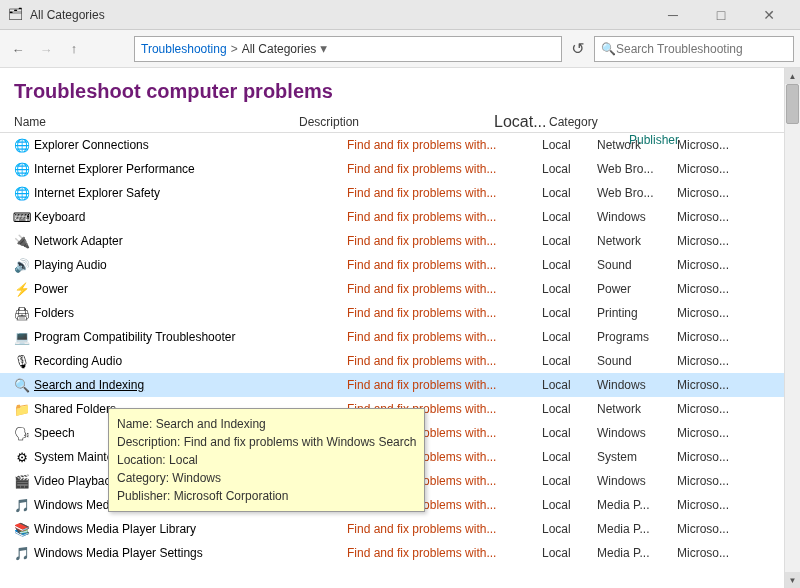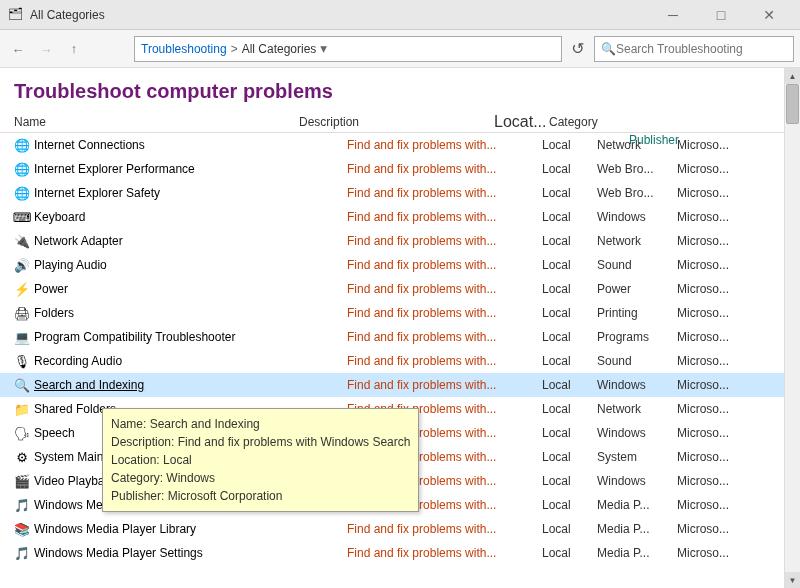--- a/index.html
+++ b/index.html
@@ -163,21 +163,21 @@
     .tooltip {
       position: absolute;
       background: #ffffcc;
       border: 1px solid #999;
       padding: 6px 8px;
       font-size: 12px;
       color: #333;
       z-index: 100;
       box-shadow: 2px 2px 4px rgba(0,0,0,0.2);
       white-space: nowrap;
-      left: 102px;
+      left: 108px;
       top: 340px;
     }
     .tooltip-line { line-height: 18px; }
   </style>
 </head>
 <body>
 
 <div class="title-bar">
   <span class="title-bar-icon">🗂</span>
   <span class="title-bar-text">All Categories</span>
@@ -214,21 +214,21 @@
       <div class="col-desc">Description</div>
       <div class="col-loc">Locat...</div>
       <div class="col-cat">Category</div>
       <div class="col-pub">Publisher</div>
     </div>
 
     <div class="list-items" id="list-items">
 
     <div class="list-item">
     <span class="item-icon">🌐</span>
-    <span class="item-name">Internet Connections</span>
+    <span class="item-name">Explorer Connections</span>
     <span class="item-desc">Find and fix problems with...</span>
     <span class="item-loc">Local</span>
     <span class="item-cat">Network</span>
     <span class="item-pub">Microso...</span>
   </div>
         <div class="list-item">
     <span class="item-icon">🌐</span>
     <span class="item-name">Internet Explorer Performance</span>
     <span class="item-desc">Find and fix problems with...</span>
     <span class="item-loc">Local</span>

